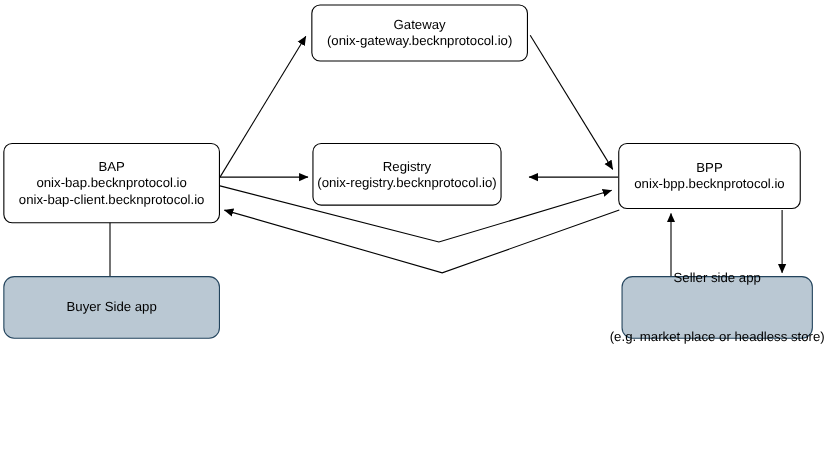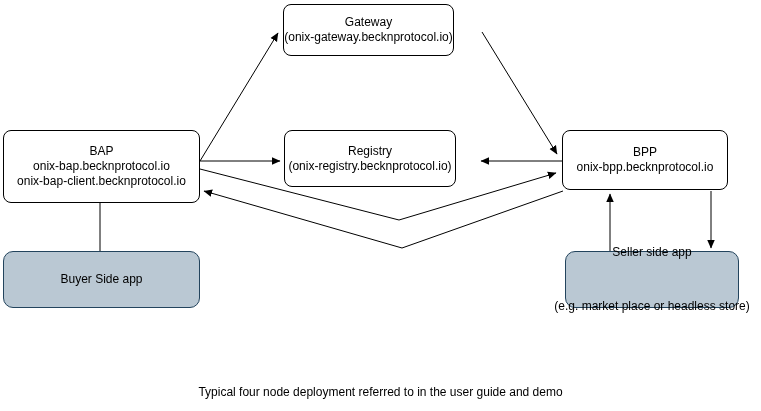--- a/index.html
+++ b/index.html
@@ -66,21 +66,21 @@
       <line x1="200" y1="161" x2="280" y2="161" marker-end="url(#ah)"></line>
       <line x1="562" y1="161" x2="481" y2="161" marker-end="url(#ah)"></line>
       <polyline points="200,169 399,220 556,173" marker-end="url(#ah)"></polyline>
       <polyline points="563,191 402,248 204,191" marker-end="url(#ah)"></polyline>
       <line x1="100" y1="251" x2="100" y2="194" marker-end="url(#ah)"></line>
       <line x1="610" y1="251" x2="610" y2="194" marker-end="url(#ah)"></line>
       <line x1="711" y1="191" x2="711" y2="248" marker-end="url(#ah)"></line>
     </g>
   </svg>
 
-  <div class="node plain" style="left:283px;top:4px;width:171px;height:52px;">
+  <div class="node plain" style="left:283px;top:4px;width:197px;height:52px;">
     <div>Gateway</div>
     <div>(onix-gateway.becknprotocol.io)</div>
   </div>
 
   <div class="node plain" style="left:284px;top:130px;width:172px;height:57px;">
     <div>Registry</div>
     <div>(onix-registry.becknprotocol.io)</div>
   </div>
 
   <div class="node plain" style="left:3px;top:130px;width:197px;height:73px;">
@@ -96,15 +96,14 @@
 
   <div class="node app" style="left:3px;top:251px;width:197px;height:57px;">
     <div>Buyer Side app</div>
   </div>
 
   <div class="node app" style="left:565px;top:251px;width:174px;height:57px;gap:39px;">
     <div>Seller side app</div>
     <div>(e.g. market place or headless store)</div>
   </div>
 
-  <div class="caption">Typical four node deployment referred to in the user guide and demo</div>
 
 </div>
 
 </body></html>

